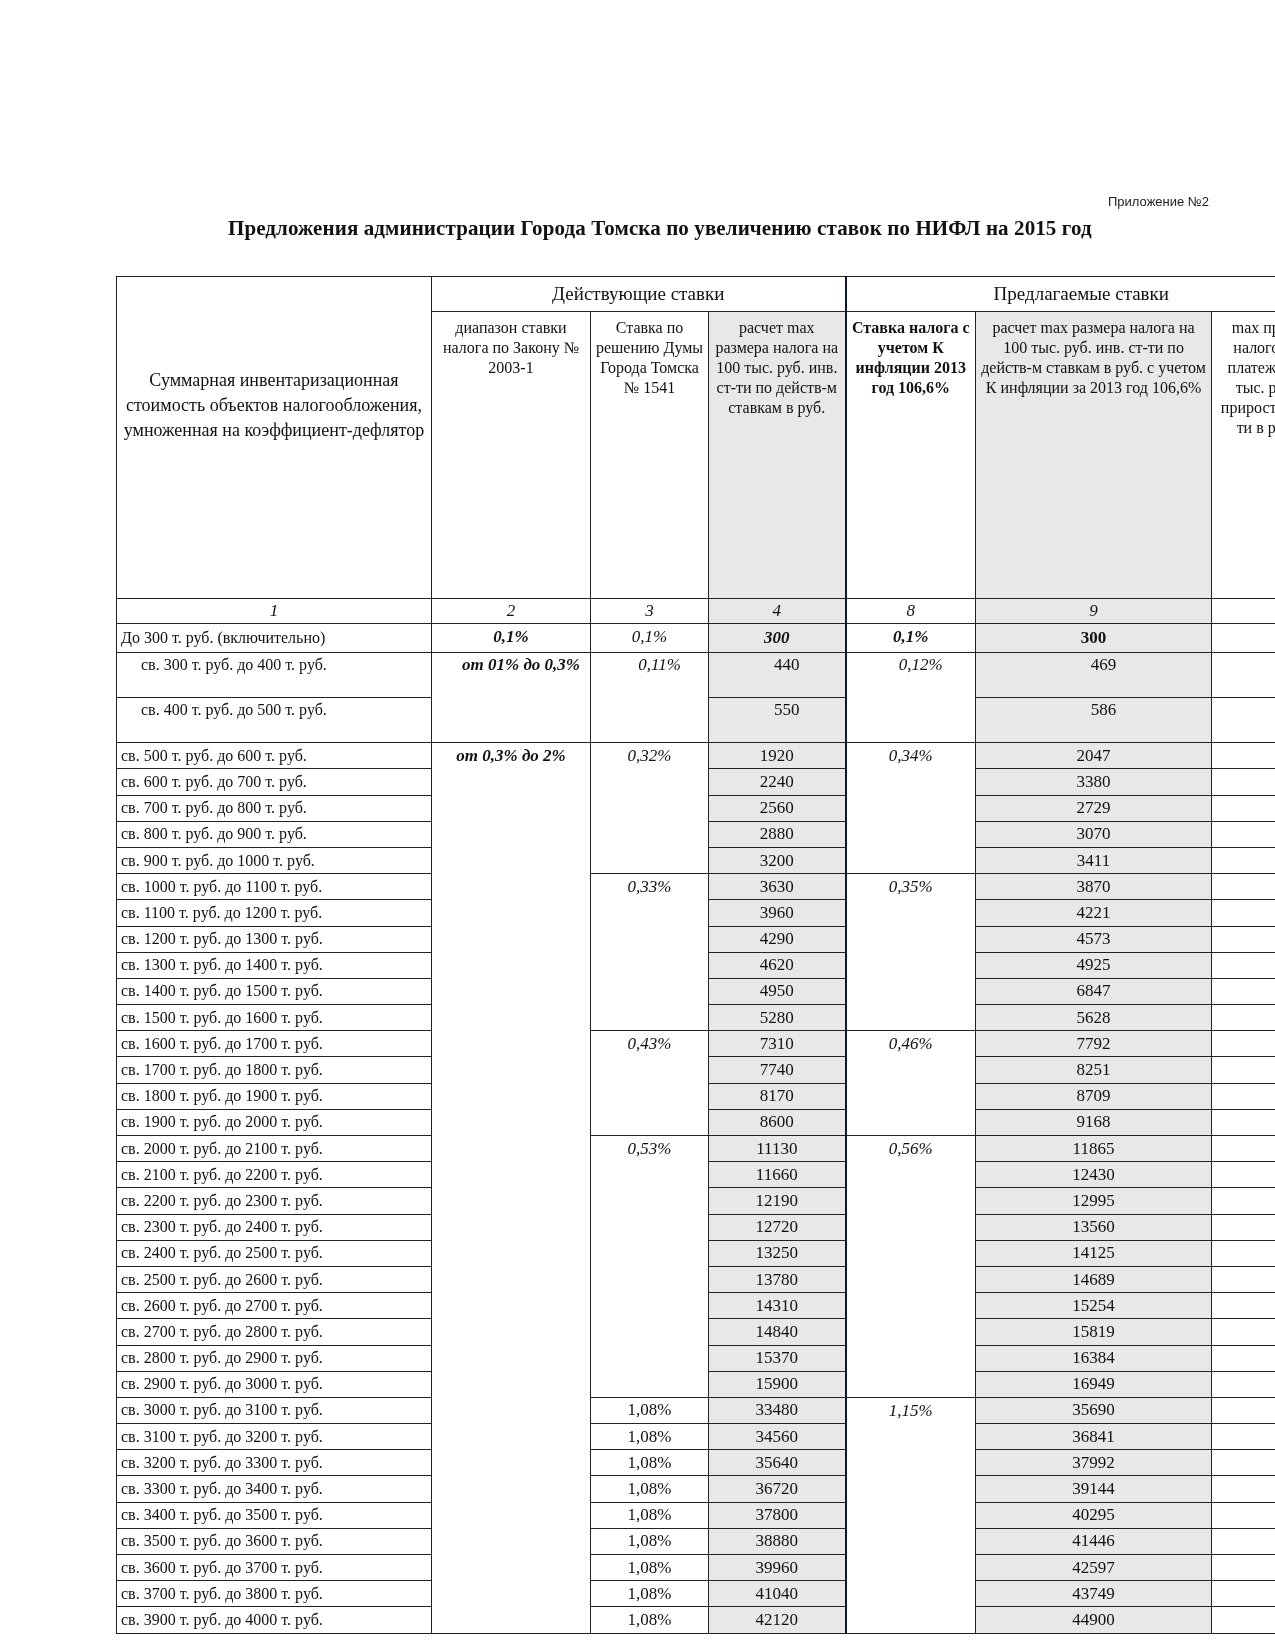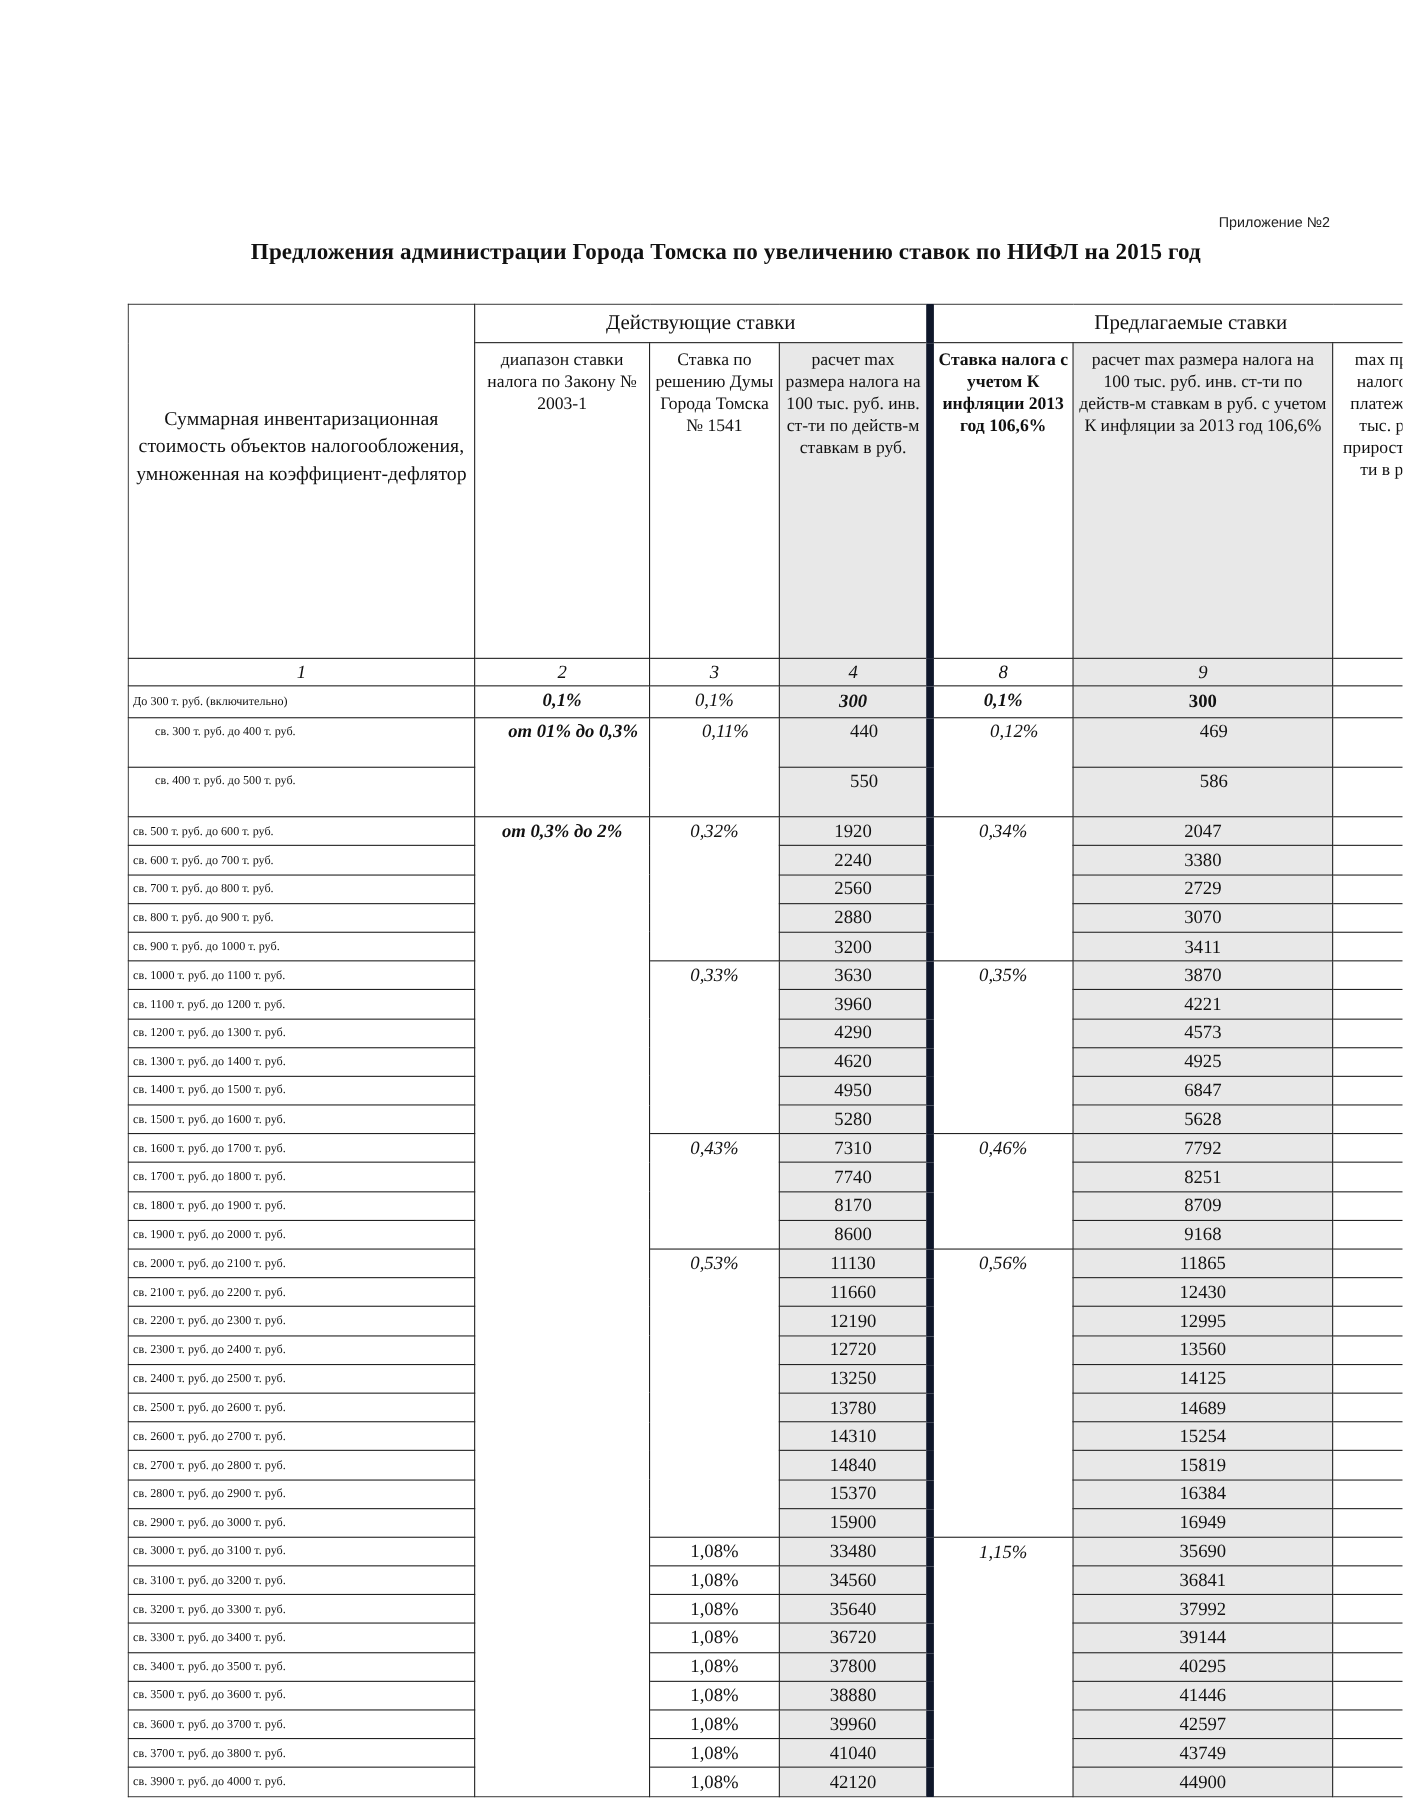--- a/index.html
+++ b/index.html
@@ -24,29 +24,29 @@
     font-size: 17px;
   }
   td, th {
     border: 1.5px solid #222; padding: 0 4px; vertical-align: top;
     font-weight: normal; line-height: 20px; overflow: hidden;
   }
   col.c1 { width: 315px; } col.c2 { width: 159px; } col.c3 { width: 118px; }
   col.c4 { width: 137px; } col.c8 { width: 130px; } col.c9 { width: 236px; }
   col.c10 { width: 105px; }
   .grp { text-align: center; font-size: 19px; height: 30px; vertical-align: middle; }
-  .thick-right { border-right: 7px solid #0f172a; }
+  .thick-right { border-right: 2px solid #0f172a; }
   .hdr { height: 245px; text-align: center; font-size: 16px; padding-top: 6px; }
   .hdr-main { vertical-align: middle; font-size: 18px; line-height: 25px; padding-bottom: 70px; }
   .bold { font-weight: bold; }
   .num-row td { text-align: center; font-style: italic; height: 24px; vertical-align: middle; }
   .shade { background: #e8e8e8; }
   tr.r td { height: 25.2px; vertical-align: middle; }
   tr.tall td { height: 42px; vertical-align: top; padding-top: 2px; padding-left: 24px; }
-  td.lbl { text-align: left; font-size: 11px; white-space: nowrap; }
+  td.lbl { text-align: left; font-size: 16px; white-space: nowrap; }
   td.ctr { text-align: center; }
   td.rate { vertical-align: top !important; padding-top: 3px; text-align: center; font-style: italic; }
   td.v10 { font-weight: bold; text-align: right; padding-right: 4px; }
   .it { font-style: italic; }
   .bi { font-weight: bold; font-style: italic; }
 </style>
 </head>
 <body>
 
 <div class="appendix">Приложение №2</div>

